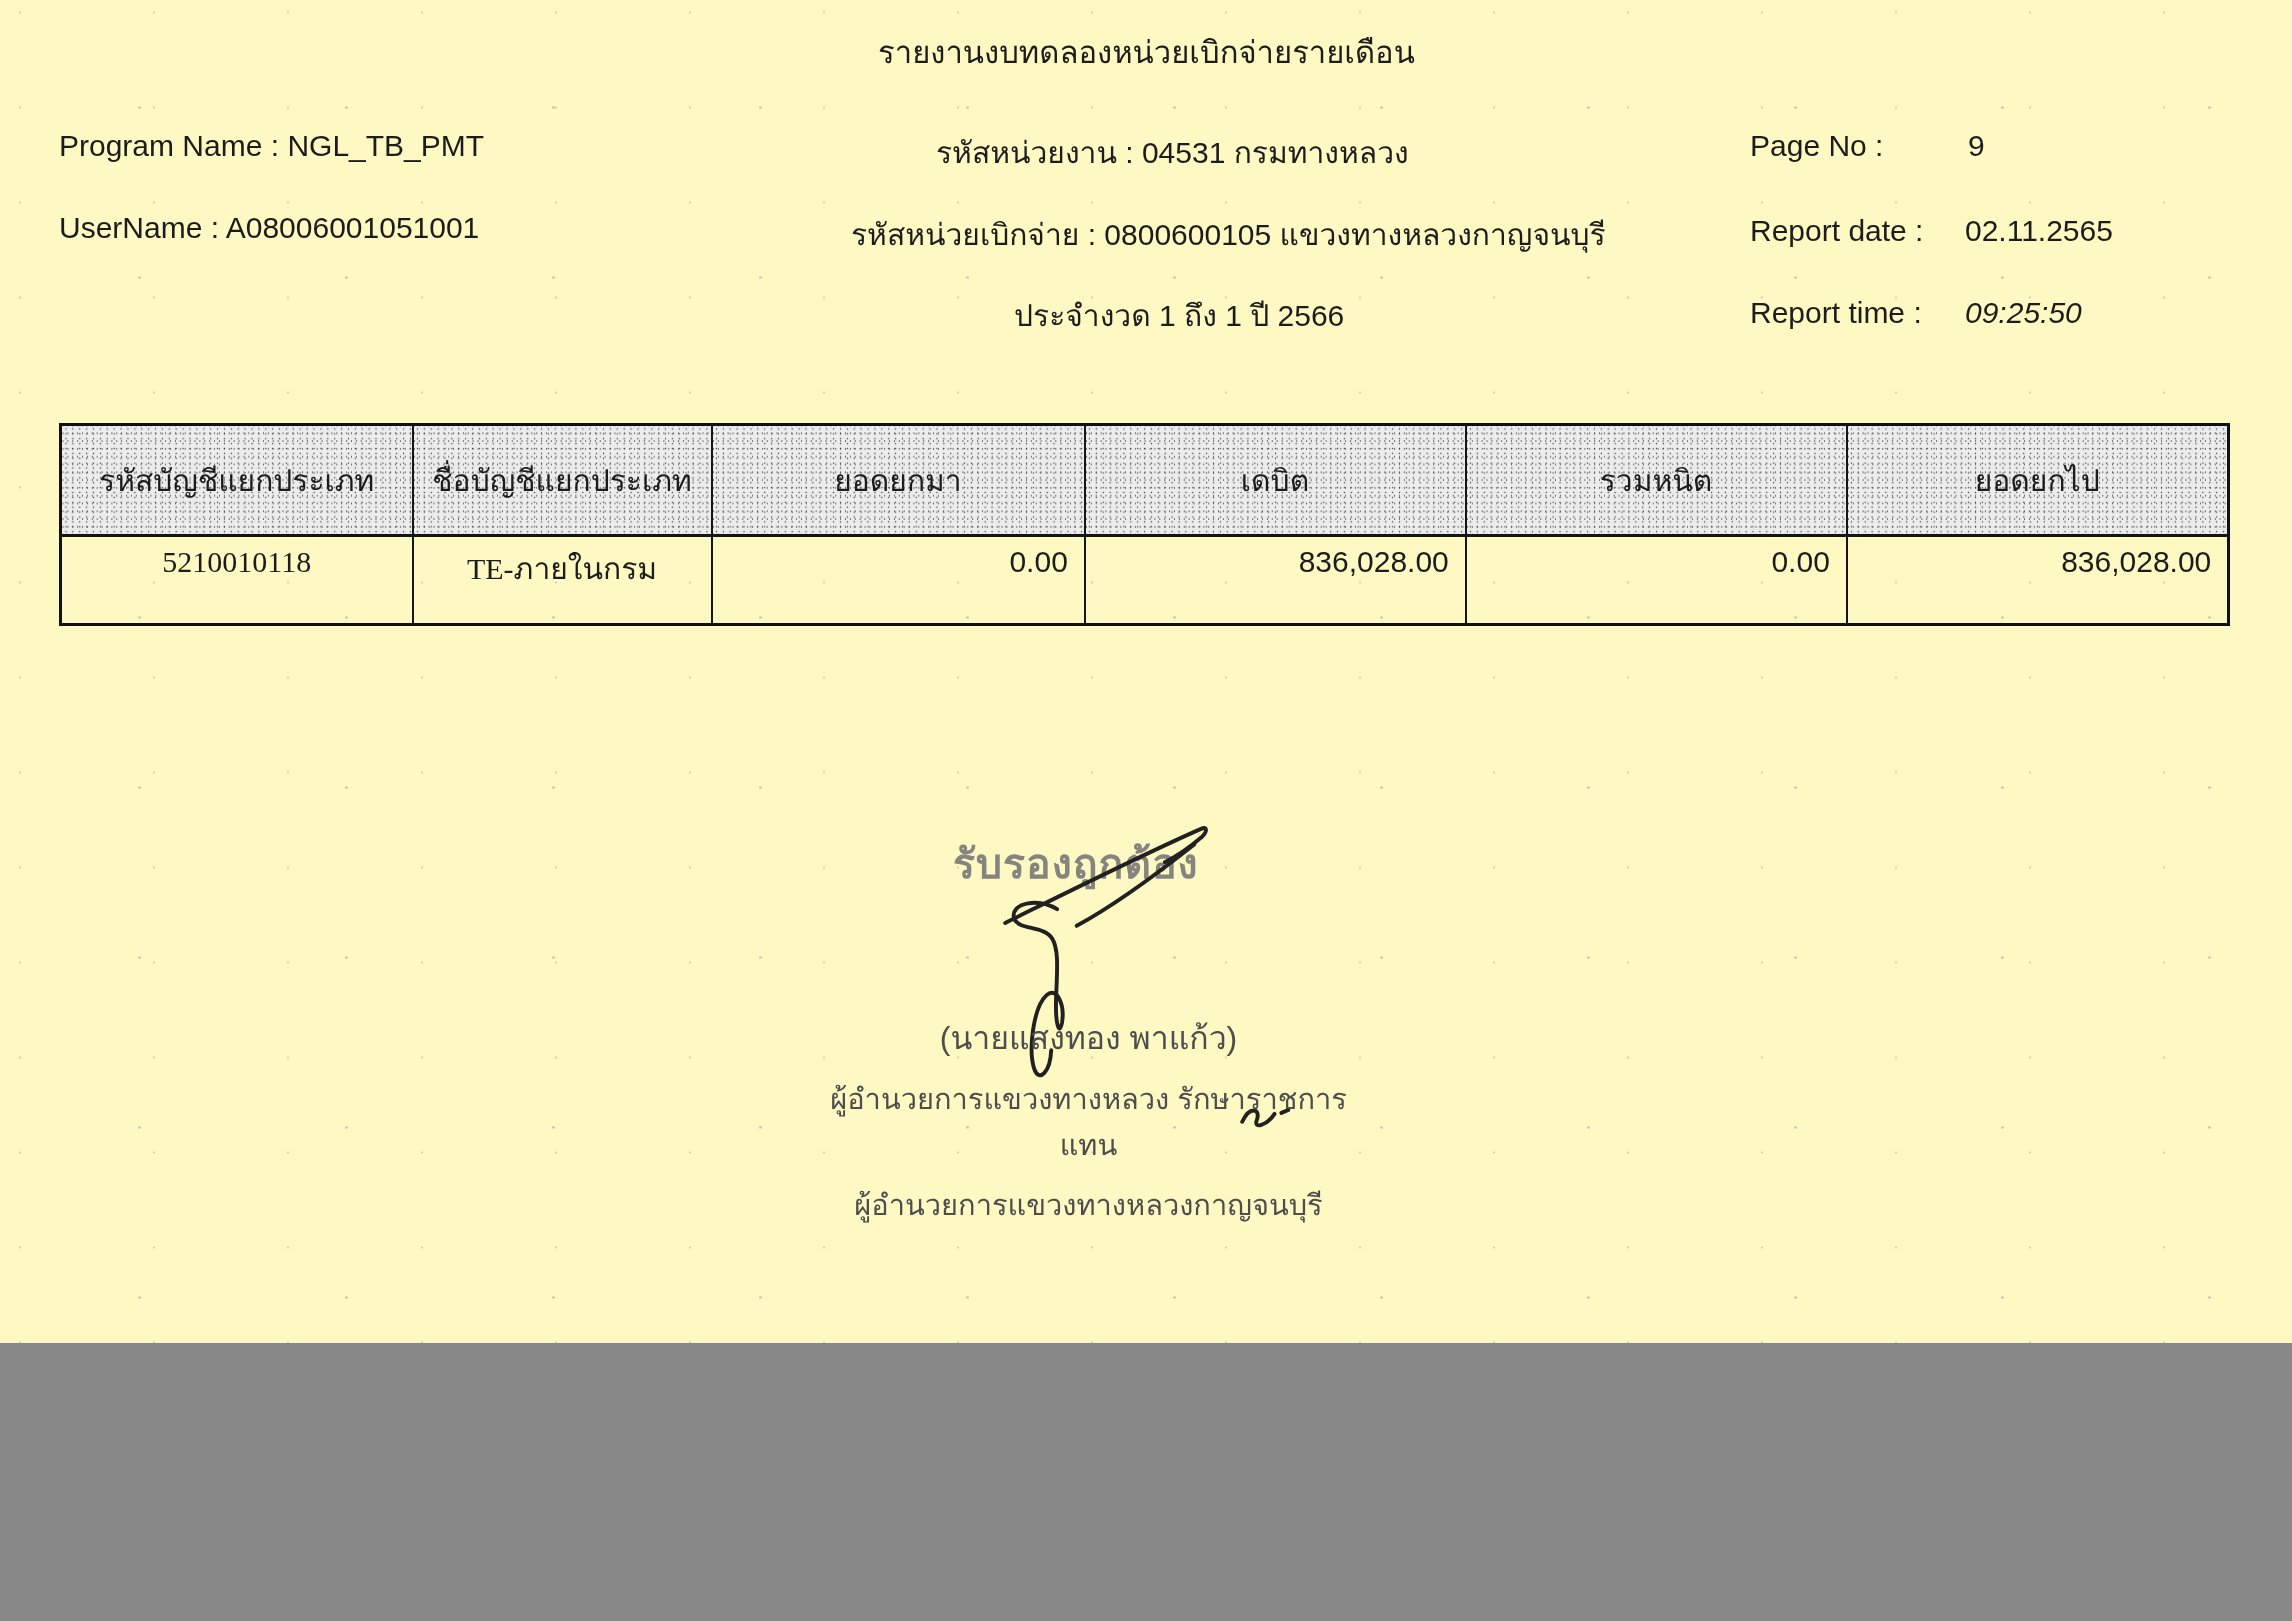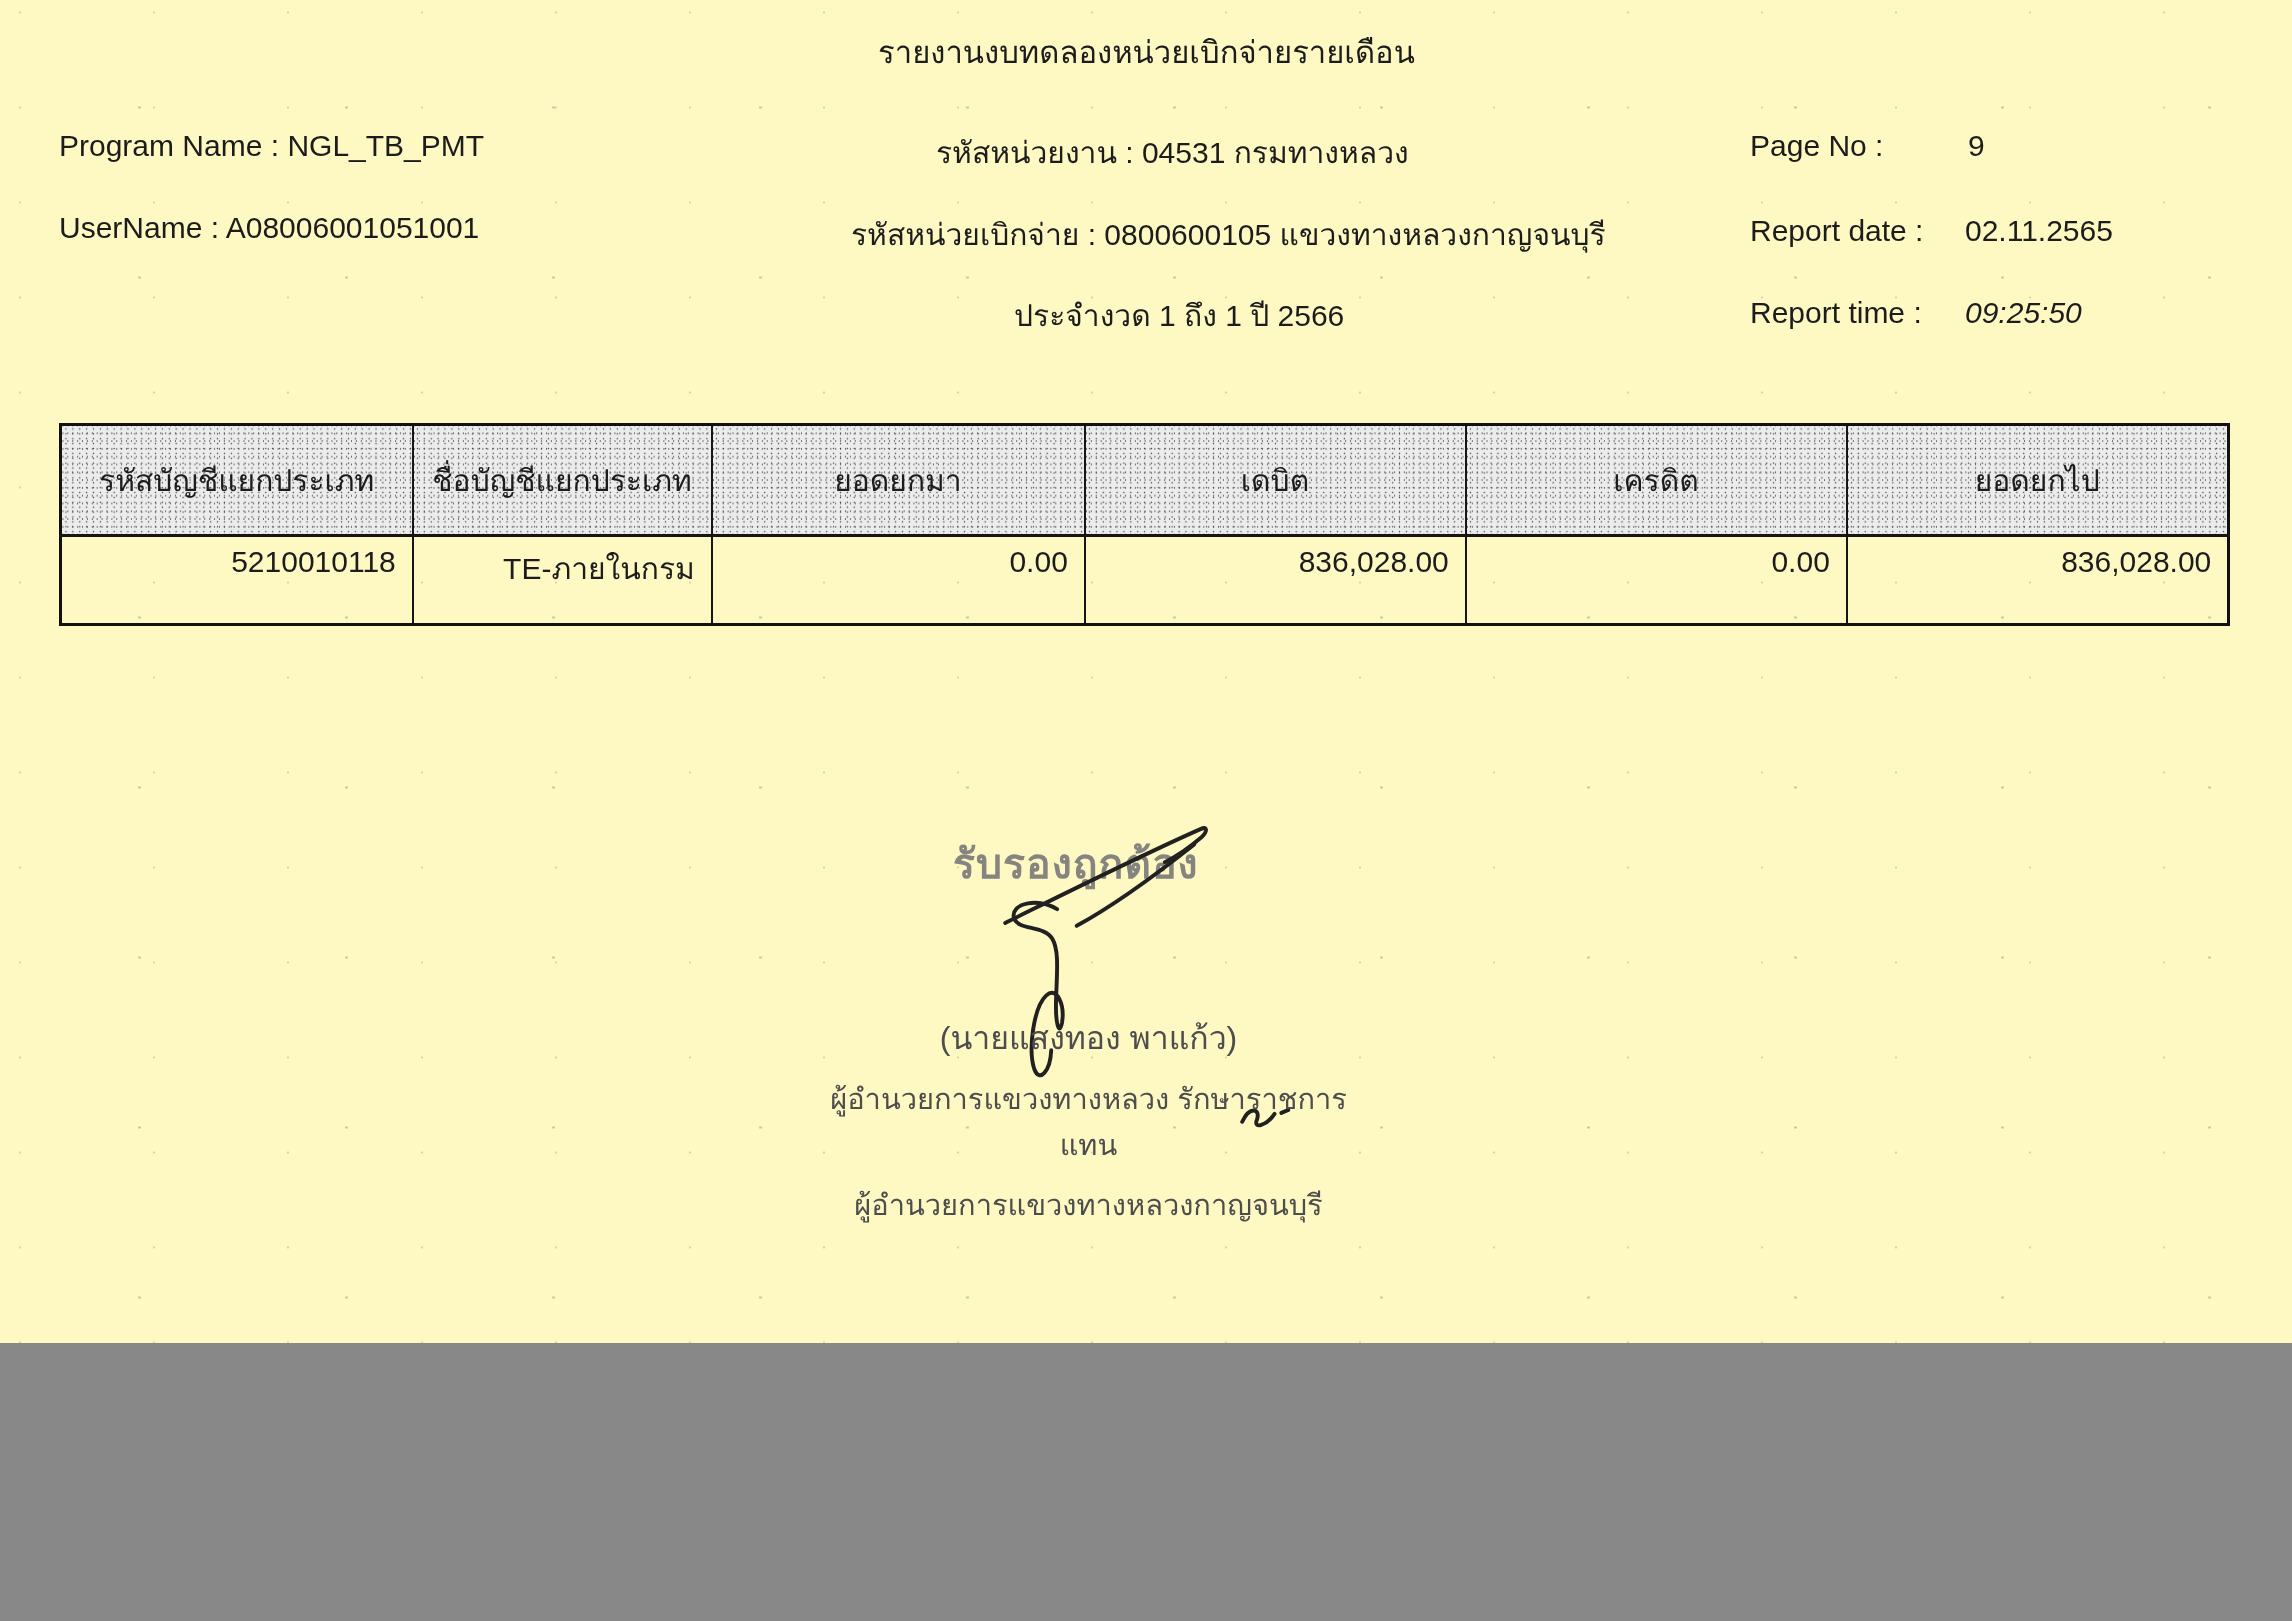--- a/index.html
+++ b/index.html
@@ -50,21 +50,21 @@
     background-position: 0 0, 2.9px 2.9px;
   }
   table.tb thead th {
     height:108px;
     font-weight:normal;
     text-align:center;
     border-bottom-width:3.9px;
   }
   table.tb td { height:78px; vertical-align:top; padding-top:7.8px; }
   td.num { text-align:right; }
-  td.txt { text-align:right; }
+  td.txt { text-align:center;font-family:Liberation Serif, serif; }
 
   
   .stamp {
     top:831px; left:953px;
     font-size:41px; font-weight:bold;
     color:#787878; opacity:.9; letter-spacing:1px;
   }
   .sig-block {
     position:absolute; left:814px; top:1012px; width:549px;
     text-align:center; color:#4d4d4d;
@@ -102,21 +102,21 @@
       <col style="width:381px">
         <col style="width:381px">
         <col style="width:382px">
     </colgroup>
     <thead>
       <tr>
         <th class="speckle">รหัสบัญชีแยกประเภท</th>
         <th class="speckle">ชื่อบัญชีแยกประเภท</th>
         <th class="speckle">ยอดยกมา</th>
         <th class="speckle">เดบิต</th>
-        <th class="speckle">เครดิต</th>
+        <th class="speckle">รวมหนิต</th>
         <th class="speckle">ยอดยกไป</th>
       </tr>
     </thead>
     <tbody>
       <tr>
         <td class="txt">5210010118</td>
         <td class="txt">TE-ภายในกรม</td>
         <td class="num">0.00</td>
         <td class="num">836,028.00</td>
         <td class="num">0.00</td>

